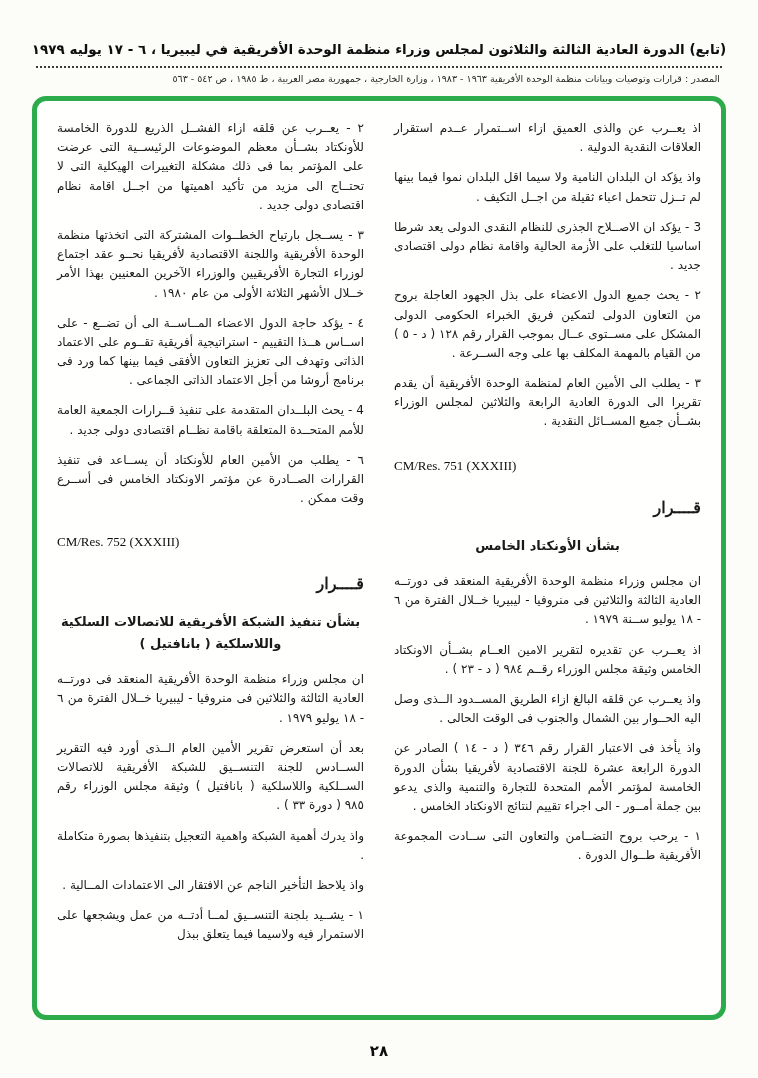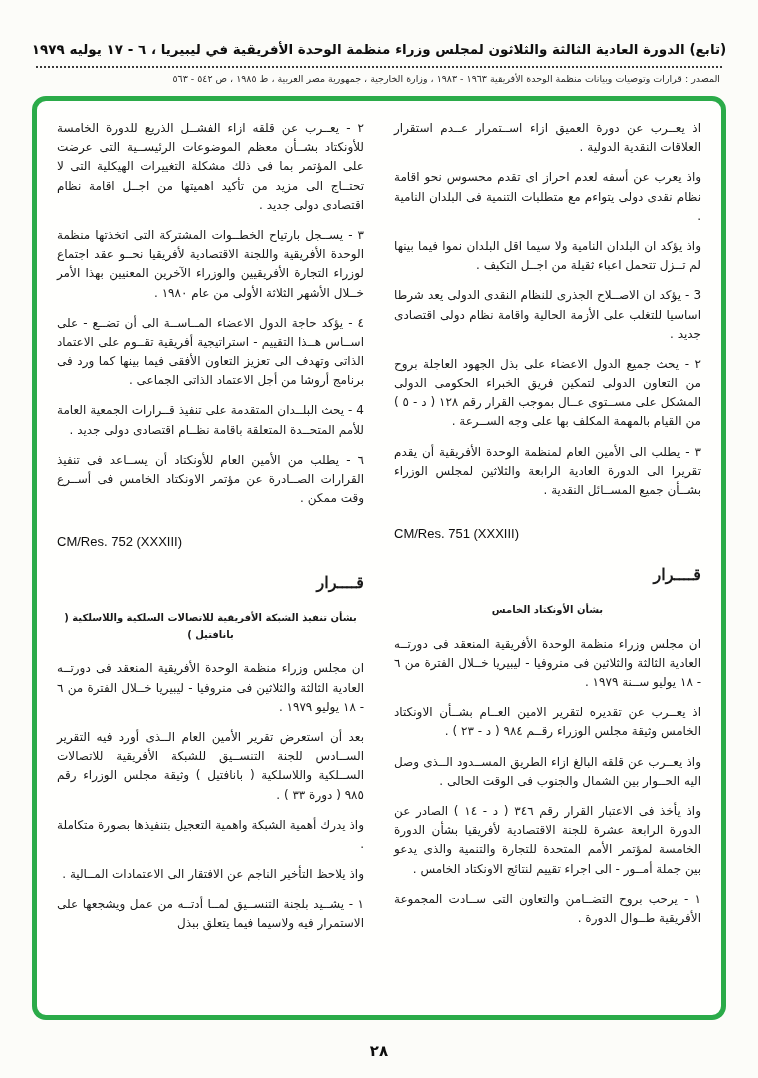--- a/index.html
+++ b/index.html
@@ -24,47 +24,46 @@
     padding:18px 20px 14px;
     overflow:hidden;
   }
   .columns { display:flex; gap:30px; height:100%; }
   .col { flex:1 1 0; min-width:0; }
 
   .para { font-size:12px; line-height:1.6; text-align:justify; margin-bottom:11px; }
   .lead { font-weight:normal; }
   .res-line {
     direction:ltr; text-align:left;
-    font-family:Liberation Sans, sans-serif;
+    font-family:Liberation Serif, serif;
     font-size:13px; color:#0e0e0e;
     margin:26px 0 0;
   }
   .h-qarar { font-weight:bold; font-size:16px; margin:24px 0 18px; letter-spacing:1px;font-family:Liberation Serif, serif; }
-  .h-subject { text-align:center; font-weight:bold; font-size:10px; line-height:1.65; margin:0 0 16px; }
+  .h-subject { text-align:center; font-weight:bold; font-size:13px; line-height:1.65; margin:0 0 16px; }
 
   .page-number {
     position:absolute; bottom:18px; right:0; left:0;
     text-align:center; font-size:15px; font-weight:bold; color:#0e0e0e;
   }
 </style>
 </head>
 <body>
 
 <header class="page-header">
   <div class="header-title">(تابع) الدورة العادية الثالثة والثلاثون لمجلس وزراء منظمة الوحدة الأفريقية في ليبيريا ، ٦ - ١٧ يوليه ١٩٧٩</div>
   <div class="dotted-rule"></div>
   <div class="source-line">المصدر : قرارات وتوصيات وبيانات منظمة الوحدة الأفريقية ١٩٦٣ - ١٩٨٣ ، وزارة الخارجية ، جمهورية مصر العربية ، ط ١٩٨٥ ، ص ٥٤٢ - ٥٦٣</div>
 </header>
 
 <main class="content-frame" style="border-color: rgb(43, 171, 73);">
   <div class="columns">
 
     <section class="col">
-      <p class="para"><strong class="lead">اذ يعــرب عن دورة العميق </strong><span>ازاء اســتمرار عــدم استقرار العلاقات النقدية الدولية .</span></p>
-      <p class="para"><strong class="lead">واذ يعرب عن أسفه </strong><span>لعدم احراز اى تقدم محسوس نحو اقامة نظام نقدى دولى يتواءم مع متطلبات التنمية فى البلدان النامية .</span></p>
+      <p class="para"><strong class="lead">اذ يعــرب عن والذى العميق </strong><span>ازاء اســتمرار عــدم استقرار العلاقات النقدية الدولية .</span></p>
       <p class="para"><strong class="lead">واذ يؤكد </strong><span>ان البلدان النامية ولا سيما اقل البلدان نموا فيما بينها لم تــزل تتحمل اعباء ثقيلة من اجــل التكيف .</span></p>
       <p class="para"><strong class="lead">3 - يؤكد </strong><span>ان الاصــلاح الجذرى للنظام النقدى الدولى يعد شرطا اساسيا للتغلب على الأزمة الحالية واقامة نظام دولى اقتصادى جديد .</span></p>
       <p class="para"><strong class="lead">٢ - يحث </strong><span>جميع الدول الاعضاء على بذل الجهود العاجلة بروح من التعاون الدولى لتمكين فريق الخبراء الحكومى الدولى المشكل على مســتوى عــال بموجب القرار رقم ١٢٨ ( د - ٥ ) من القيام بالمهمة المكلف بها على وجه الســرعة .</span></p>
       <p class="para"><strong class="lead">٣ - يطلب </strong><span>الى الأمين العام لمنظمة الوحدة الأفريقية أن يقدم تقريرا الى الدورة العادية الرابعة والثلاثين لمجلس الوزراء بشــأن جميع المســائل النقدية .</span></p>
       <p class="res-line">CM/Res. 751 (XXXIII)</p>
       <h2 class="h-qarar">قــــرار</h2>
       <h3 class="h-subject">بشأن الأونكتاد الخامس</h3>
       <p class="para">ان مجلس وزراء منظمة الوحدة الأفريقية المنعقد فى دورتــه العادية الثالثة والثلاثين فى منروفيا - ليبيريا خــلال الفترة من ٦ - ١٨ يوليو ســنة ١٩٧٩ .</p>
       <p class="para"><strong class="lead">اذ يعــرب عن تقديره </strong><span>لتقرير الامين العــام بشــأن الاونكتاد الخامس وثيقة مجلس الوزراء رقــم ٩٨٤ ( د - ٢٣ ) .</span></p>
       <p class="para"><strong class="lead">واذ يعــرب عن قلقه البالغ </strong><span>ازاء الطريق المســدود الــذى وصل اليه الحــوار بين الشمال والجنوب فى الوقت الحالى .</span></p>

